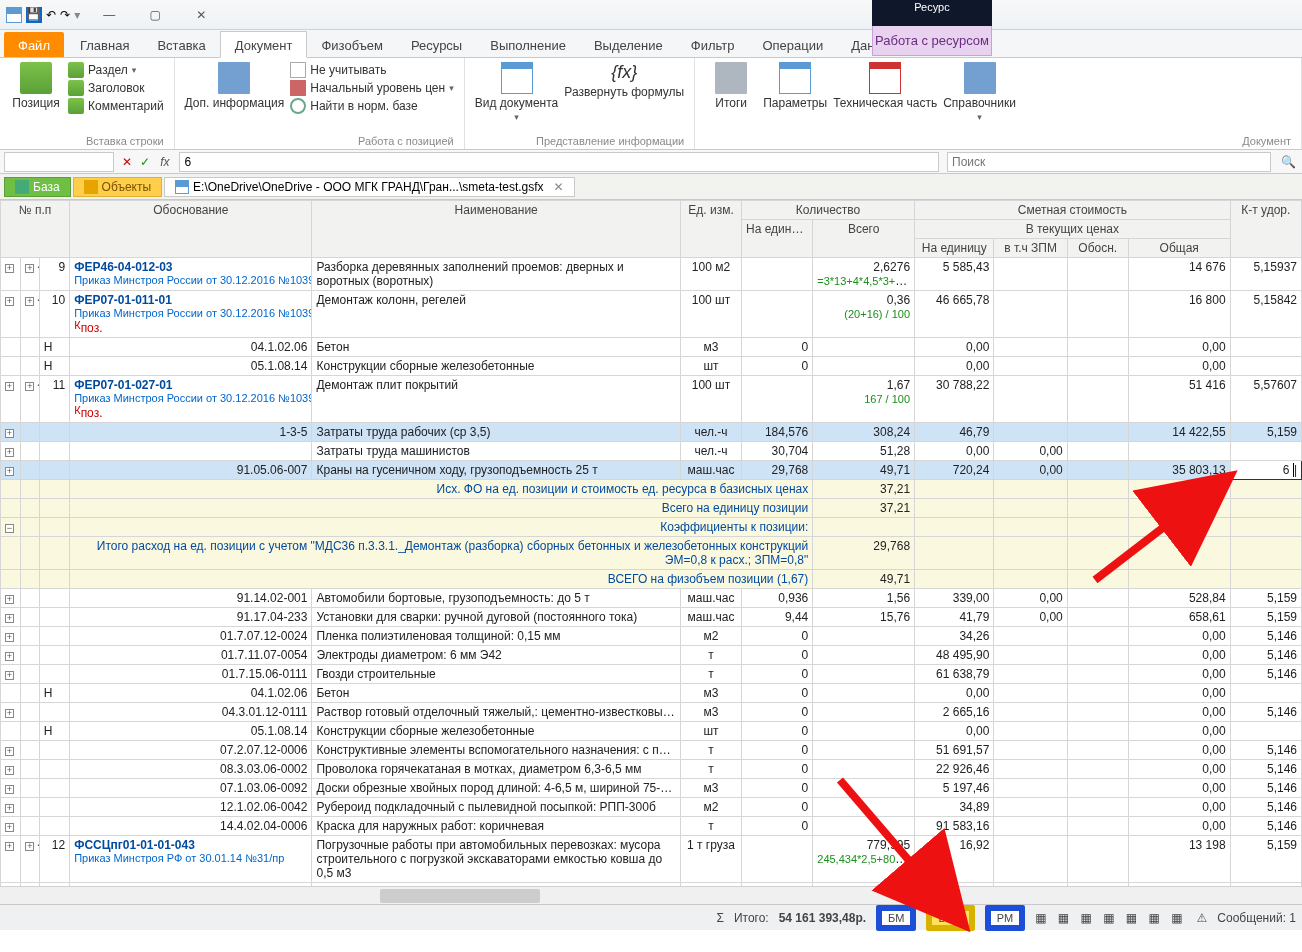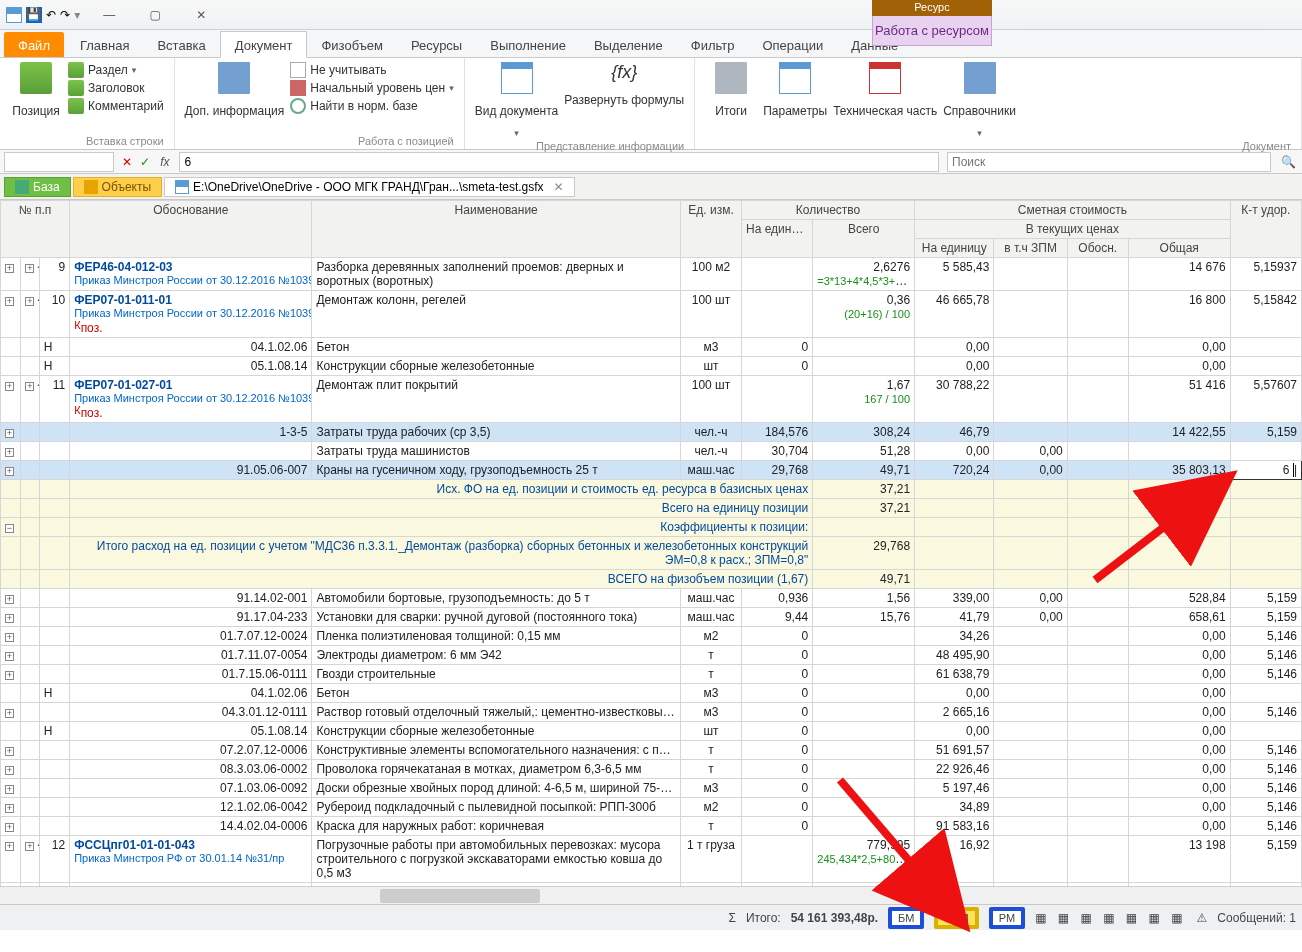--- a/index.html
+++ b/index.html
@@ -4,31 +4,31 @@
 <style>
 *{box-sizing:border-box;margin:0;padding:0;font-family:"Segoe UI",Tahoma,sans-serif;font-size:12px;}
 body{background:#fff;width:1302px;height:952px;overflow:hidden;position:relative;user-select:none;}
 .titlebar{height:30px;background:linear-gradient(#f8f8f8,#eef2f5);display:flex;align-items:center;border-bottom:1px solid #d0d0d0;}
 .qat{display:flex;align-items:center;gap:4px;padding:0 6px;}
 .qat .ic{width:16px;height:16px;display:inline-block;}
 .title-center{flex:1;text-align:center;color:#555;font-size:13px;}
 .win-btns{display:flex;}
 .win-btns div{width:46px;height:30px;text-align:center;line-height:30px;color:#555;}
 .contextual{position:absolute;right:310px;top:0;width:120px;text-align:center;}
-.contextual .tab-top{background:#a16207;color:#fff;font-size:11px;height:16px;line-height:14px;}
+.contextual .tab-top{background:#0f172a;color:#fff;font-size:11px;height:26px;line-height:14px;}
 .contextual .tab-bot{background:#e9d2f0;color:#6a2c80;height:30px;line-height:30px;font-size:13px;border:1px solid #c9a0d8;border-top:none;}
 .tabs{height:28px;display:flex;align-items:flex-end;background:#f4f6f8;border-bottom:1px solid #c9c9c9;padding-left:4px;}
 .tabs .tab{padding:6px 14px 4px;color:#444;font-size:13px;}
 .tabs .tab.file{background:#ff8c00;color:#fff;border-radius:2px 2px 0 0;margin-right:2px;}
 .tabs .tab.active{background:#fff;border:1px solid #c9c9c9;border-bottom:1px solid #fff;margin-bottom:-1px;}
 .ribbon{height:92px;background:#fff;border-bottom:1px solid #c9c9c9;display:flex;}
 .rgroup{border-right:1px solid #e1e1e1;padding:4px 10px 2px;display:flex;flex-direction:column;justify-content:space-between;}
 .rgroup .gtitle{text-align:right;color:#8a8a8a;font-size:11px;padding-top:2px;}
 .rgroup .gbody{display:flex;align-items:flex-start;gap:6px;flex:1;}
-.vbtn{display:flex;flex-direction:column;align-items:center;gap:10px;text-align:center;color:#333;min-width:52px;}
+.vbtn{display:flex;flex-direction:column;align-items:center;gap:2px;text-align:center;color:#333;min-width:52px;}
 .vbtn .ic{width:32px;height:32px;}
 .stack{display:flex;flex-direction:column;gap:2px;}
 .stack .sitem{display:flex;align-items:center;gap:4px;color:#333;white-space:nowrap;}
 .stack .sitem .ic{width:16px;height:16px;}
 .dd::after{content:" ▾";color:#666;font-size:9px;}
 .formula{height:24px;display:flex;align-items:center;border-bottom:1px solid #c9c9c9;background:#f7f7f7;}
 .formula .fx{padding:0 6px;color:#555;font-style:italic;}
 .formula .chk{color:#1a8f1a;padding:0 4px;}
 .formula .x{color:#c00;padding:0 4px;}
 .formula input{flex:1;border:1px solid #c9c9c9;height:20px;padding:0 4px;background:#fff;margin:0 4px;}
@@ -51,21 +51,21 @@
 .decree{color:#0066cc;font-size:11px;}
 .kpoz{color:#c00;font-size:11px;}
 .green{color:#1a8f1a;}
 .red{color:#c00;}
 .gray{color:#888;}
 .exp{width:9px;height:9px;border:1px solid #888;display:inline-block;line-height:7px;text-align:center;font-size:9px;color:#555;background:#fff;margin-right:2px;}
 .hscroll{height:18px;background:#f0f0f0;border-top:1px solid #d0d0d0;position:relative;}
 .hscroll .thumb{position:absolute;left:380px;width:160px;top:2px;height:14px;background:#cdcdcd;border-radius:2px;}
 .status{height:26px;background:#eef0f2;border-top:1px solid #c9c9c9;display:flex;align-items:center;padding:0 6px;gap:10px;color:#444;}
 .status .spacer{flex:1;}
-.badge{padding:1px 6px;border:4px solid #1d4ed8;background:#fff;font-size:11px;border-radius:2px;}
+.badge{padding:1px 6px;border:6px solid #1d4ed8;background:#fff;font-size:11px;border-radius:2px;}
 .badge.y{background:#ffe15a;border-color:#d8b200;}
 .arrow{position:absolute;pointer-events:none;}
 .arrow svg{overflow:visible;}
 .ic.plus-g{background:linear-gradient(#7cc24a,#5aa038);border-radius:2px;}
 .ic.sheet{background:#fff;border:1px solid #5a9bd5;box-shadow:inset 0 6px #5a9bd5;}
 .ic.book{background:#73a0d0;border-radius:1px;}
 .ic.calc{background:#aeb6c0;border-radius:1px;}
 .ic.mag{border:2px solid #6a8;border-radius:50%;width:12px;height:12px;}
 .edit-cell{background:#fff !important;border:1px solid #333 !important;}
 col.c-exp{width:20px}col.c-exp2{width:18px}col.c-num{width:30px}col.c-basis{width:238px}col.c-name{width:362px}col.c-unit{width:60px}col.c-qunit{width:70px}col.c-qtot{width:100px}col.c-cunit{width:78px}col.c-czpm{width:72px}col.c-cobosn{width:60px}col.c-ctot{width:100px}col.c-k{width:70px}

